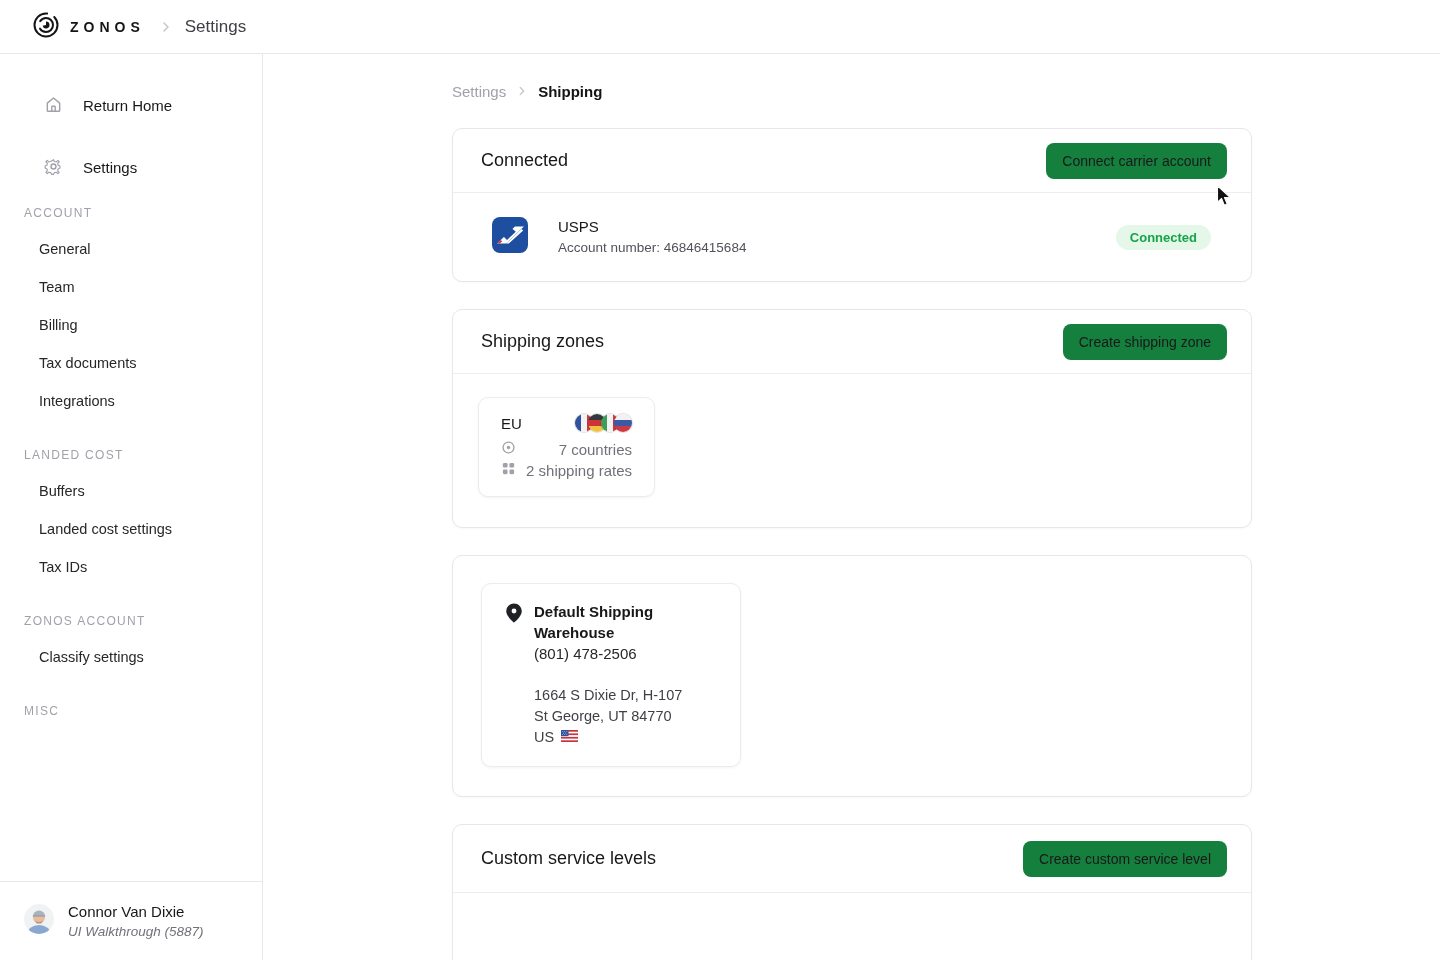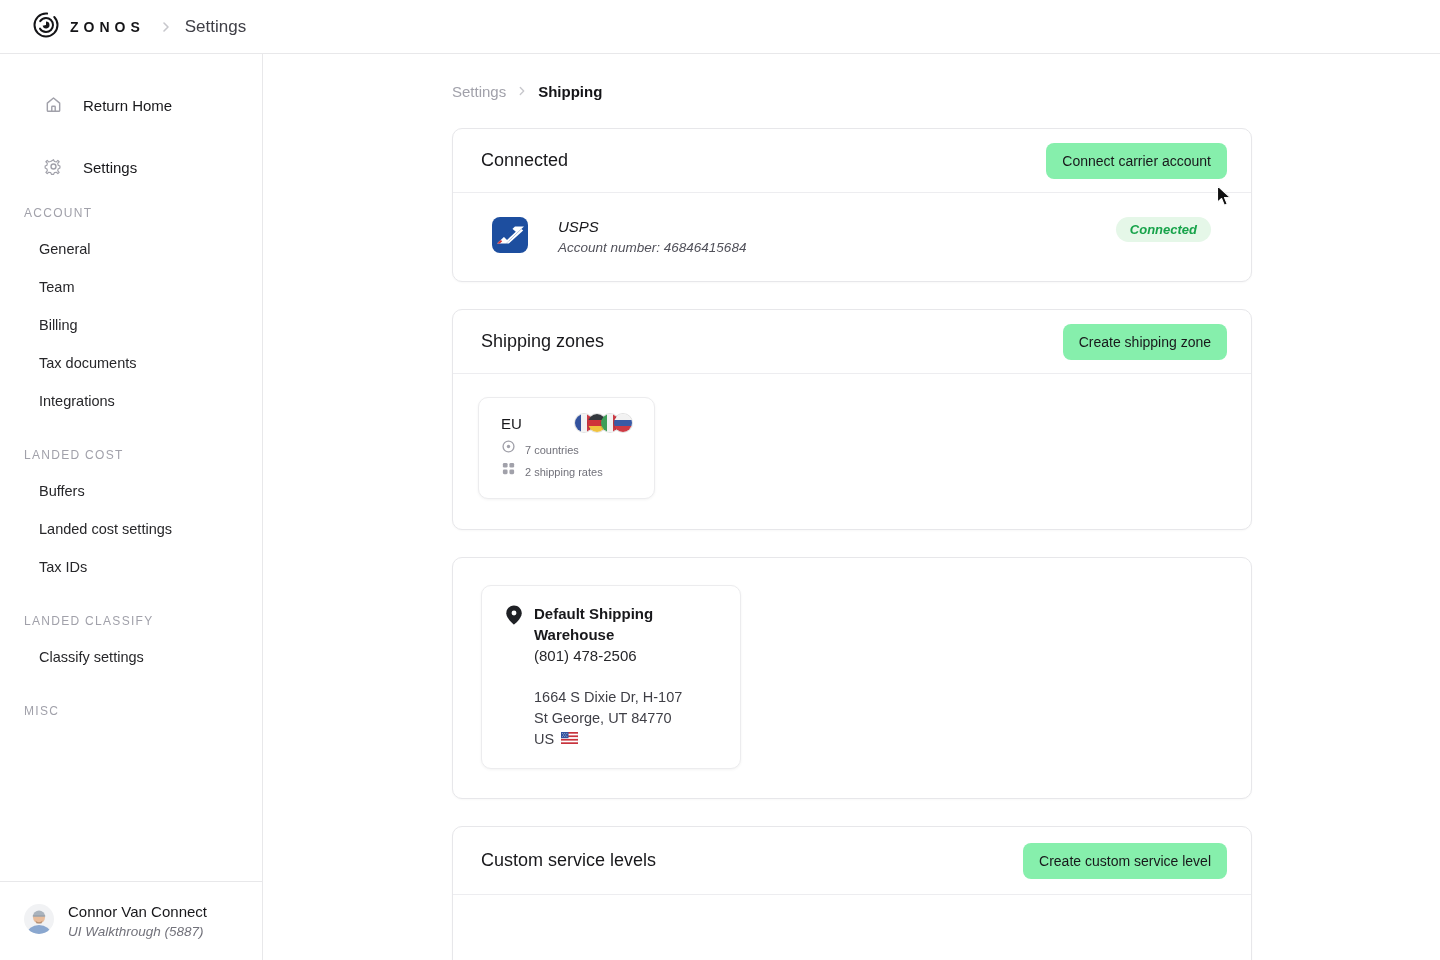--- a/index.html
+++ b/index.html
@@ -34,26 +34,26 @@
   .main { margin-left:263px; padding-left:189px; position:relative; }
   .breadcrumb { display:flex; align-items:center; gap:10px; margin-top:28px; font-size:15px; height:19px; }
   .bc-parent { color:#a1a1aa; cursor:pointer; }
   .bc-current { color:#141417; font-weight:600; }
 
   .card { width:800px; background:#fff; border:1px solid #e7e7ea; border-radius:10px;
     margin-top:27px; box-shadow:0 1px 2px rgba(0,0,0,.03); }
   .card-head { display:flex; align-items:center; justify-content:space-between;
     min-height:64px; padding:12px 24px 12px 28px; border-bottom:1px solid #ededf0; }
   .card-title { font-size:18px; font-weight:500; color:#18181b; }
-  .btn { background:#86efac; border:none; border-radius:8px; padding:10px 16px;
+  .btn { background:#15803d; border:none; border-radius:8px; padding:10px 16px;
     font-size:14px; font-weight:500; color:#18181b; cursor:pointer;
     font-family:"Liberation Sans", sans-serif; }
 
   
-  .carrier-row { display:flex; align-items:flex-start; justify-content:space-between; padding:24px 40px 24px 39px;font-style:italic; }
+  .carrier-row { display:flex; align-items:center; justify-content:space-between; padding:24px 40px 24px 39px; }
   .carrier-left { display:flex; align-items:center; gap:30px; }
   .carrier-name { font-size:15px; font-weight:500; color:#18181b; line-height:20px; }
   .carrier-acct { font-size:13.5px; color:#52525b; line-height:19px; margin-top:1px; }
   .badge { background:#e5f7e8; color:#17a34a; font-size:13px; font-weight:600;
     border-radius:999px; padding:5px 14px; }
 
   
   .zones-body { padding:23px 25px 30px; }
   .zone-card { position:relative; width:177px; background:#fff; border:1px solid #ececee;
     border-radius:10px; padding:16px 22px 15px; box-shadow:0 1px 3px rgba(0,0,0,.05); cursor:pointer; }
@@ -62,21 +62,21 @@
     box-shadow:0 7px 10px -4px rgba(0,0,0,.18); z-index:-1; }
   .zone-top { display:flex; align-items:center; justify-content:space-between; margin-bottom:7px; }
   .zone-name { font-size:15px; font-weight:500; color:#18181b; }
   .flag-stack { display:flex; }
   .flag { width:18px; height:18px; border-radius:50%; box-shadow:0 0 0 1px rgba(0,0,0,.12); }
   .flag + .flag { margin-left:-5px; }
   .flag-fr { background:linear-gradient(90deg,#33529e 0 34%,#f2f2f2 34% 66%,#ce3a44 66%); }
   .flag-de { background:linear-gradient(180deg,#33383d 0 34%,#cf3339 34% 67%,#f0c33e 67%); }
   .flag-it { background:linear-gradient(90deg,#3d9e58 0 34%,#f2f2f2 34% 66%,#ce3a44 66%); }
   .flag-ru { background:linear-gradient(180deg,#f2f2f2 0 34%,#3a5aa5 34% 67%,#ce3a44 67%); }
-  .zone-meta { display:flex; align-items:center; gap:9px; font-size:11px; color:#71717a; line-height:21px; }
+  .zone-meta { display:flex; align-items:center; gap:9px; font-size:15px; color:#71717a; line-height:21px;justify-content:space-between; }
 
   
   .wh-body { padding:27px 28px 29px; }
   .wh-card { width:260px; background:#fff; border:1px solid #ececee; border-radius:10px;
     padding:17px 22px 18px; box-shadow:0 1px 3px rgba(0,0,0,.05); cursor:pointer; }
   .wh-head { display:flex; gap:10px; }
   .wh-name { font-size:15px; font-weight:700; color:#18181b; line-height:21px; }
   .wh-phone { font-size:15px; color:#27272a; line-height:21px; }
   .wh-addr { margin-top:21px; font-size:14.5px; color:#3f3f46; line-height:21px; }
   .wh-country { display:flex; align-items:center; gap:7px; }
@@ -152,21 +152,21 @@
   <div class="side-item">
       <span>Buffers</span>
     </div>
   <div class="side-item">
       <span>Landed cost settings</span>
     </div>
   <div class="side-item">
       <span>Tax IDs</span>
     </div>
 
-  <div class="side-section-title">LANDED CLASSIFY</div>
+  <div class="side-section-title">ZONOS ACCOUNT</div>
   <div class="side-item">
       <span>Classify settings</span>
     </div>
 
   <div class="side-section-title">MISC</div>
 
   <div class="side-user">
     <span>
       <svg width="30" height="30" viewBox="0 0 30 30">
         <clipPath id="av">
@@ -176,21 +176,21 @@
           <rect width="30" height="30" fill="#f1f2f4"></rect>
           <path d="M3 30 a12 9 0 0 1 24 0 Z" fill="#8aa7cf"></path>
           <circle cx="15" cy="13.5" r="6" fill="#e9bd9c"></circle>
           <path d="M9 12 a6 5.4 0 0 1 12 0 Z" fill="#aab3bd"></path>
           <rect x="8.6" y="11.2" width="12.8" height="1.6" rx="0.8" fill="#99a2ac"></rect>
           <path d="M11.5 16.5 a3.8 3 0 0 0 7 0 l-1 3 h-5 Z" fill="#8d6b52" opacity="0.55"></path>
         </g>
       </svg>
     </span>
     <div>
-      <div class="side-user-name">Connor Van Connect</div>
+      <div class="side-user-name">Connor Van Dixie</div>
       <div class="side-user-ws">UI Walkthrough (5887)</div>
     </div>
   </div>
 </div>
 
 <div class="main">
 
   <div class="breadcrumb">
     <span class="bc-parent">Settings</span>
     <span>

